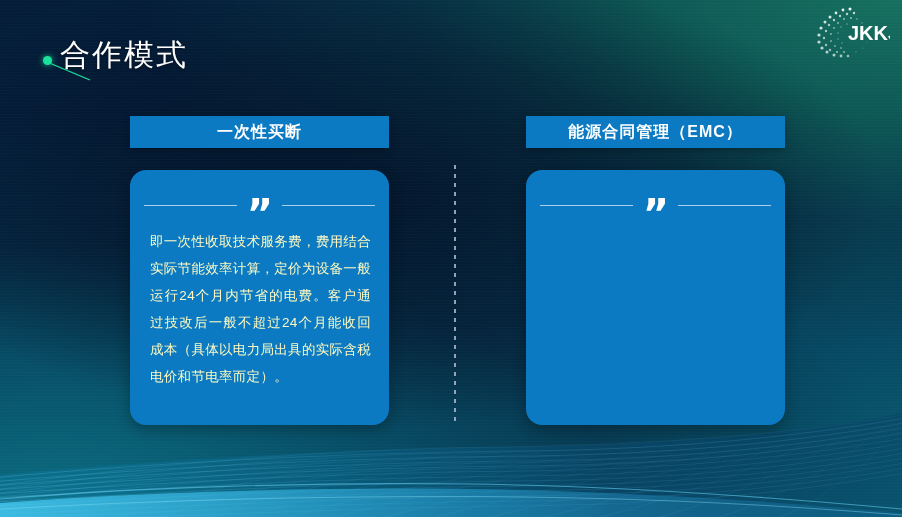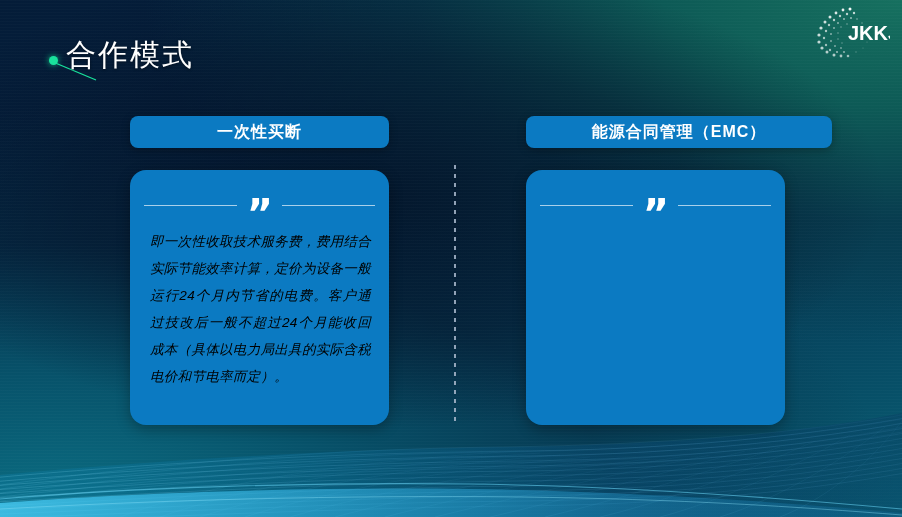--- a/index.html
+++ b/index.html
@@ -45,21 +45,21 @@
   .wave-wrap svg{ display:block; width:100%; height:100%; }
 
   
   .logo{
     position:absolute; right:12px; top:2px;
     width:80px; height:58px;
   }
   .logo svg{ display:block; }
 
   
-  .title-block{ position:absolute; left:46px; top:40px; width:330px; height:50px; }
+  .title-block{ position:absolute; left:40px; top:40px; width:330px; height:50px; }
   .title-dot{
     position:absolute; left:3px; top:16px;
     width:9px; height:9px; border-radius:50%;
     background:#19e39c;
     box-shadow:0 0 6px rgba(25,227,156,.8);
   }
   .title-text{
     position:absolute; left:20px; top:-5px;
     font-size:30px; font-weight:400; color:#ffffff;
     letter-spacing:2px; line-height:40px;
@@ -73,23 +73,22 @@
   .card-1{ left:130px; }
   .card-2{ left:526px; }
 
   .card-head{
     position:absolute; top:116px; left:0;
     width:259px; height:32px;
     background:#0b7ac2;
     display:flex; align-items:center; justify-content:center;
     color:#ffffff; font-size:16px; font-weight:700; letter-spacing:1px;
     box-shadow:0 2px 8px rgba(0,0,0,.28);
-    border-radius:8px;
-  }
-  .card-head-2{ width:306px; }
+  }
+  .card-head-2{ width:259px; }
 
   .card-body{
     position:absolute; top:170px; left:0;
     width:259px; height:255px;
     background:#0b7ac2;
     border-radius:16px;
     box-shadow:0 4px 14px rgba(0,0,0,.30);
     padding:0 20px;
   }
 
@@ -101,24 +100,23 @@
   .q-line{ flex:1; height:1px; background:rgba(255,255,255,.65); }
   .q-mark{
     color:#ffffff; font-size:40px; line-height:0;
     font-weight:700; letter-spacing:-1px;
     transform:translateY(9px);
     font-family:"DejaVu Sans", sans-serif;
   }
 
   .card-text{
     position:absolute; left:20px; right:18px; top:58px;
-    color:#000000; font-size:13.5px; line-height:27px;
+    color:#fef9c3; font-size:13.5px; line-height:27px;
     text-align:justify; text-justify:inter-ideograph;
     letter-spacing:.3px;
-    font-style:italic;
   }
 
   
   .divider{
     position:absolute; left:454px; top:165px;
     width:2px; height:258px;
     background:repeating-linear-gradient(to bottom,
       rgba(170,185,205,.85) 0px, rgba(170,185,205,.85) 4px,
       rgba(170,185,205,0) 4px, rgba(170,185,205,0) 9px);
   }

